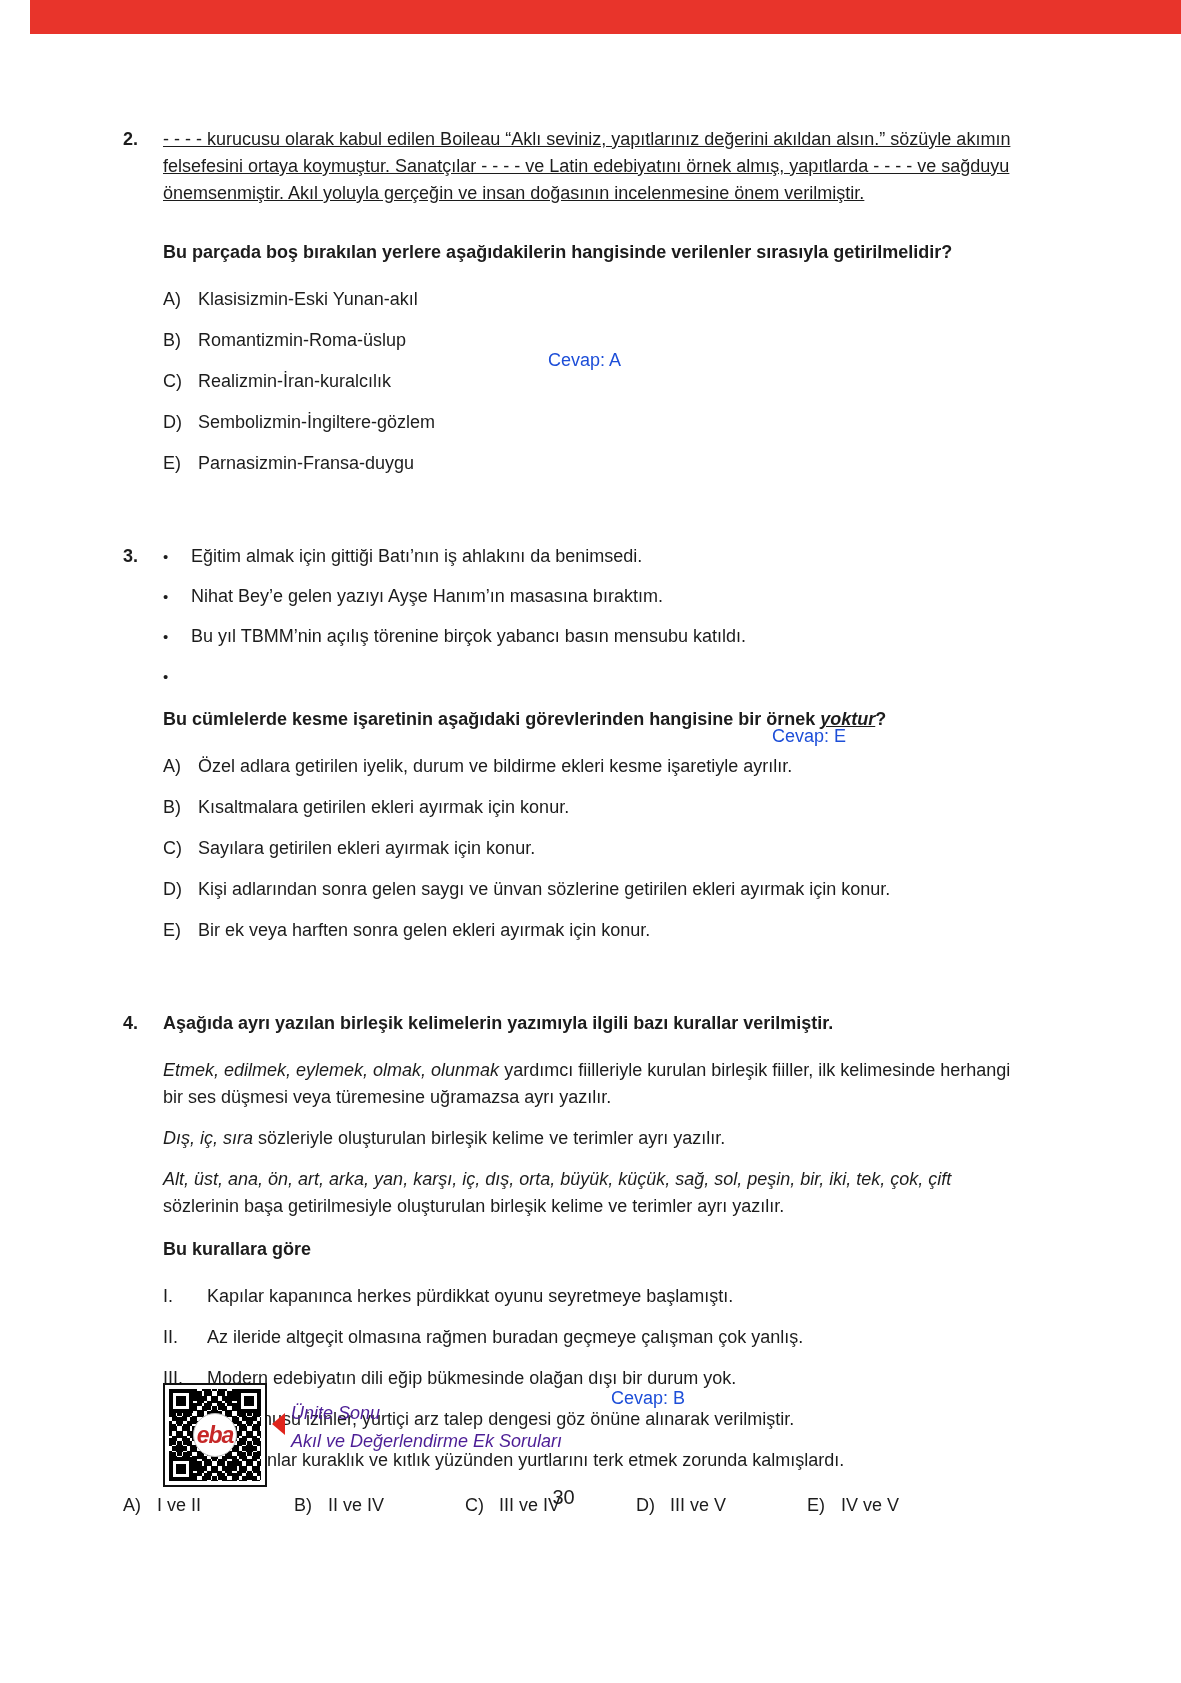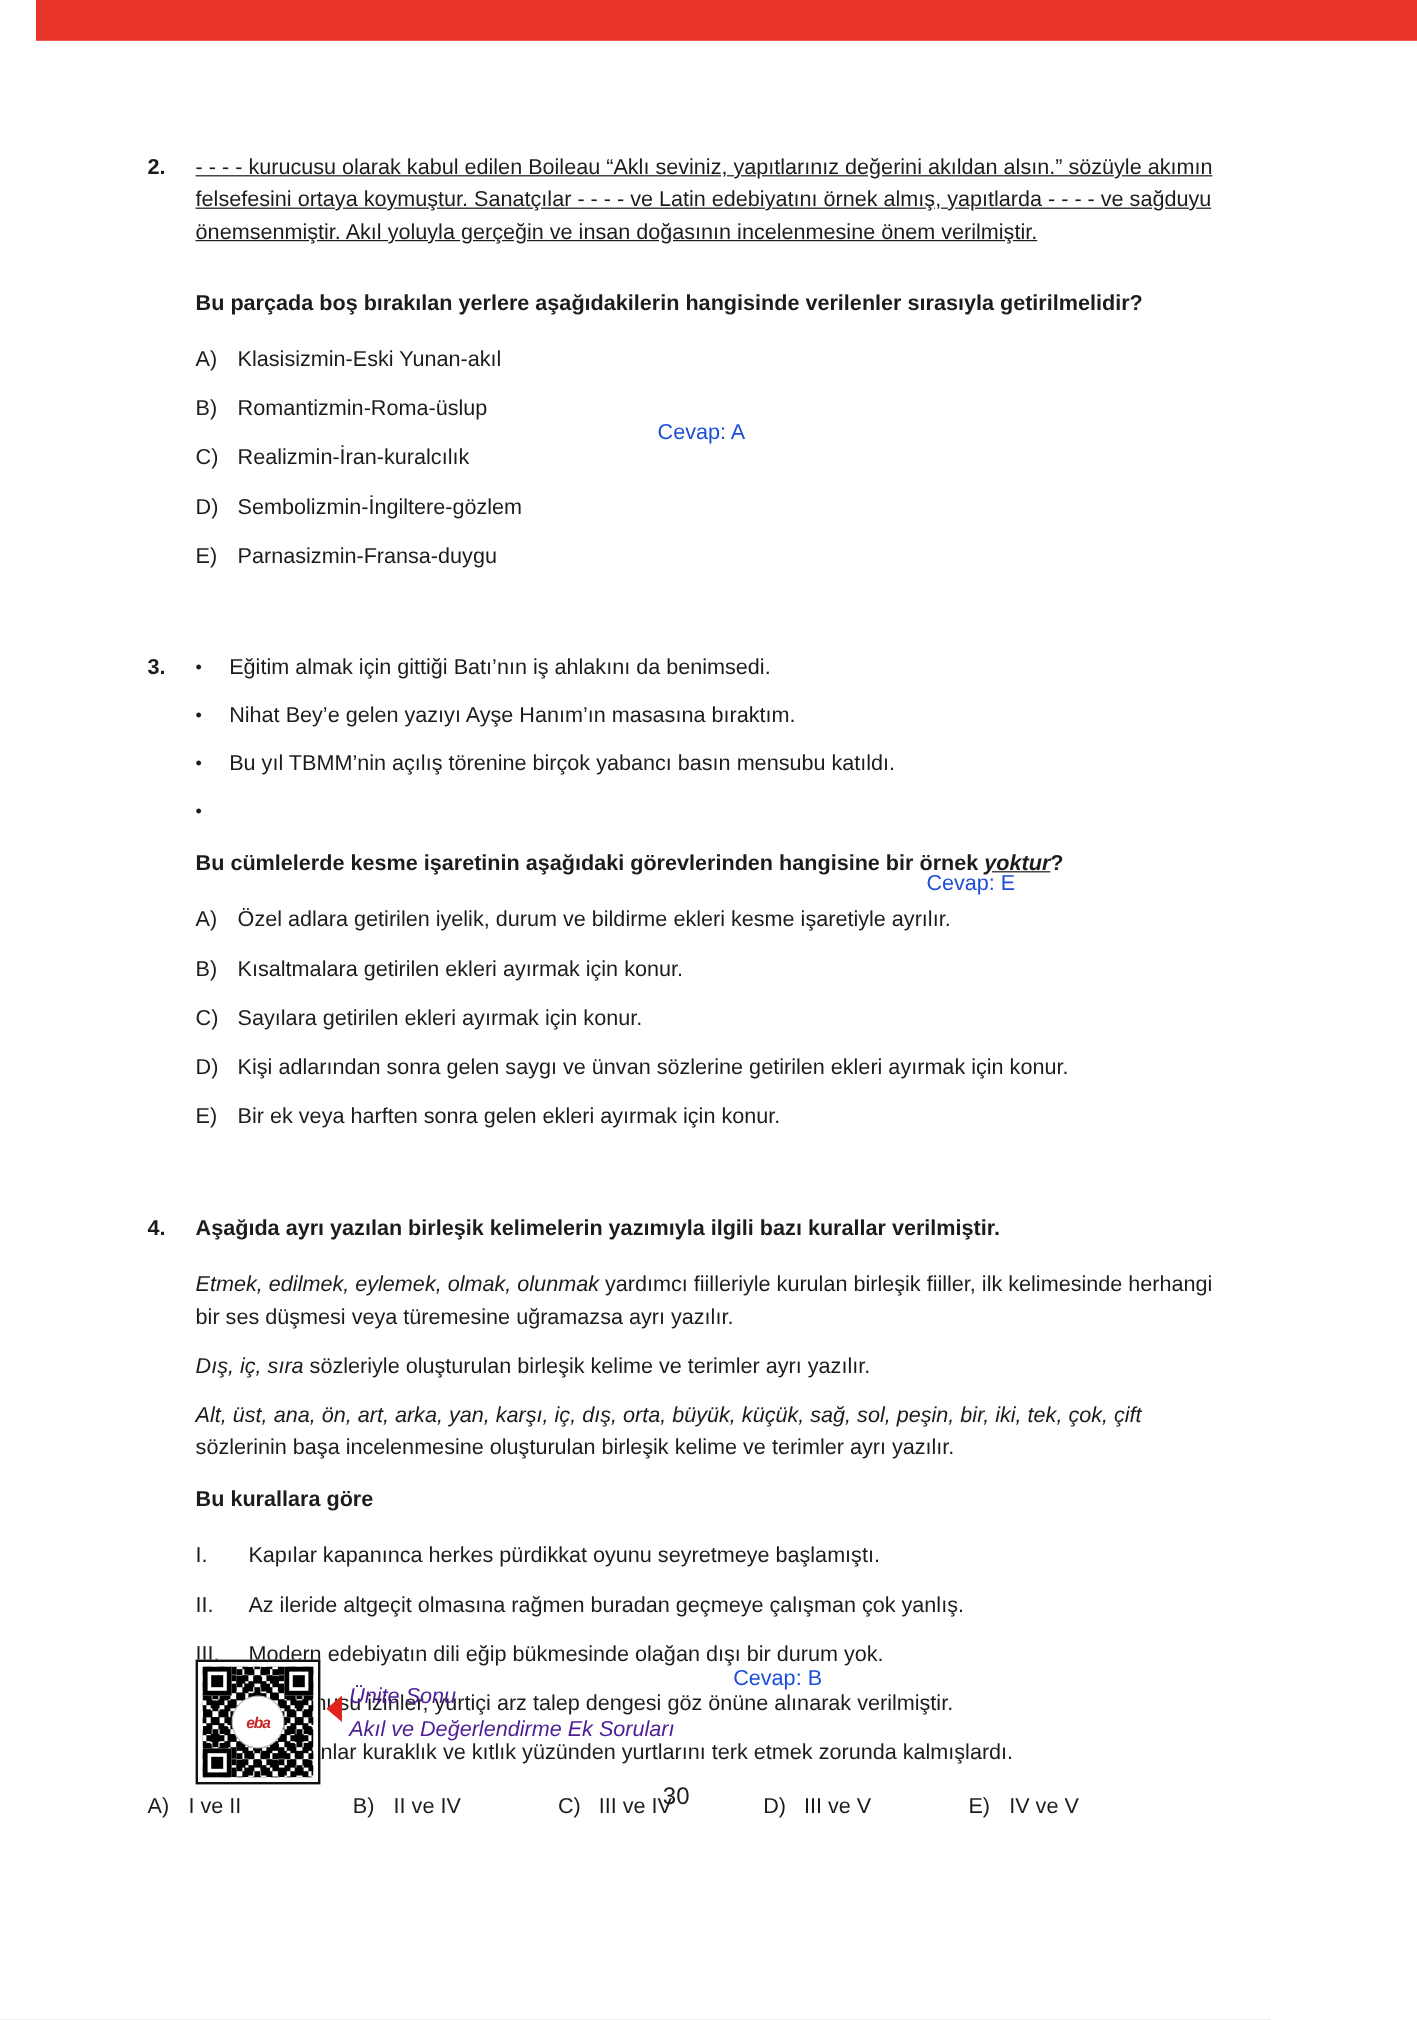--- a/index.html
+++ b/index.html
@@ -104,21 +104,21 @@
     background: #fff;
     border: 1px solid #bbb;
     border-radius: 50%;
     display: flex;
     align-items: center;
     justify-content: center;
   }
   .qr-center .eba {
     font-style: italic;
     font-weight: 700;
-    font-size: 13px;
+    font-size: 23px;
     color: #c62828;
     letter-spacing: -1px;
   }
   .fmark {
     width: 0; height: 0;
     border-top: 11px solid transparent;
     border-bottom: 11px solid transparent;
     border-right: 13px solid #e0241c;
     margin: 30px 6px 0 5px;
   }
@@ -227,21 +227,21 @@
       </div>
     </section>
 
     <section class="q">
       <div class="qhead">
         <div class="qnum">4.</div>
         <div class="qbody">
           <p class="stem" style="margin-top:0;">Aşağıda ayrı yazılan birleşik kelimelerin yazımıyla ilgili bazı kurallar verilmiştir.</p>
           <p class="rule"><em>Etmek, edilmek, eylemek, olmak, olunmak</em><span> yardımcı fiilleriyle kurulan birleşik fiiller, ilk kelimesinde herhangi bir ses düşmesi veya türemesine uğramazsa ayrı yazılır.</span></p>
           <p class="rule"><em>Dış, iç, sıra</em><span> sözleriyle oluşturulan birleşik kelime ve terimler ayrı yazılır.</span></p>
-          <p class="rule"><em>Alt, üst, ana, ön, art, arka, yan, karşı, iç, dış, orta, büyük, küçük, sağ, sol, peşin, bir, iki, tek, çok, çift</em><span> sözlerinin başa incelenmesine oluşturulan birleşik kelime ve terimler ayrı yazılır.</span></p>
+          <p class="rule"><em>Alt, üst, ana, ön, art, arka, yan, karşı, iç, dış, orta, büyük, küçük, sağ, sol, peşin, bir, iki, tek, çok, çift</em><span> sözlerinin başa getirilmesiyle oluşturulan birleşik kelime ve terimler ayrı yazılır.</span></p>
           <p class="stem">Bu kurallara göre</p>
           <div>
             <div class="ritem">
               <span class="rlabel">I.</span>
               <span>Kapılar kapanınca herkes pürdikkat oyunu seyretmeye başlamıştı.</span>
             </div>
             <div class="ritem">
               <span class="rlabel">II.</span>
               <span>Az ileride altgeçit olmasına rağmen buradan geçmeye çalışman çok yanlış.</span>
             </div>

